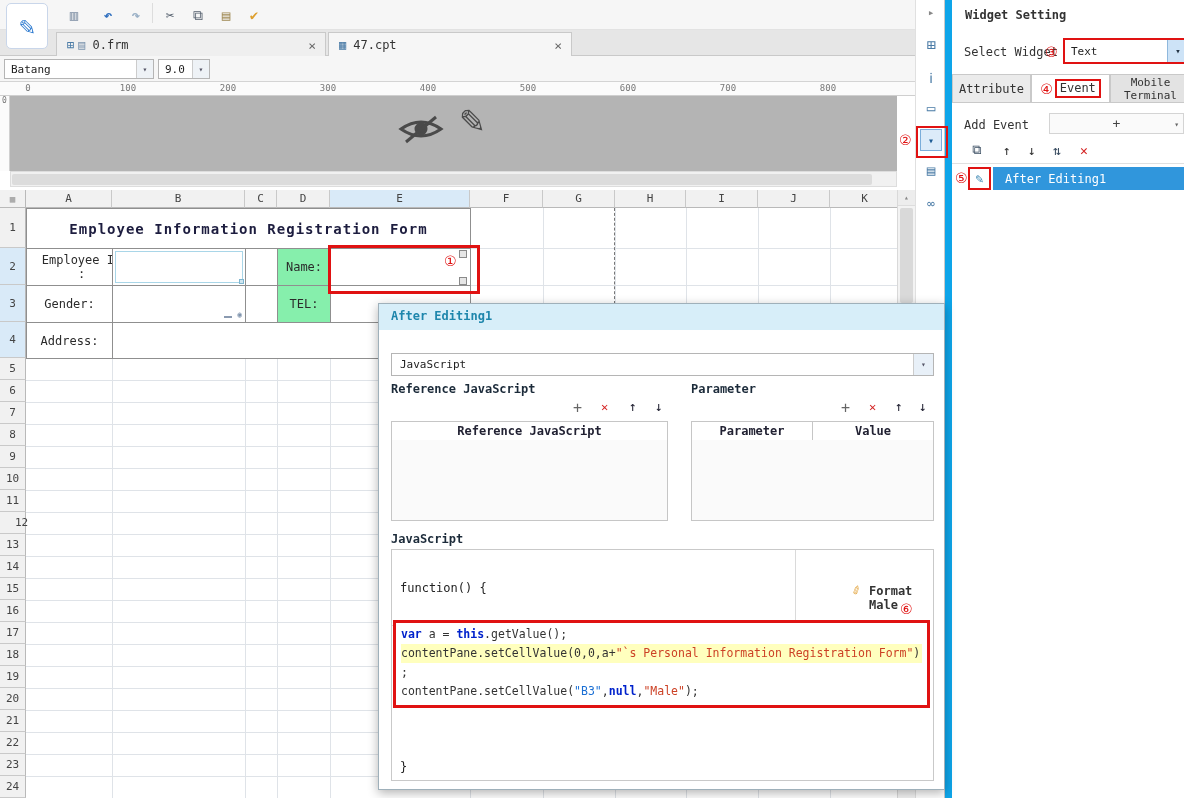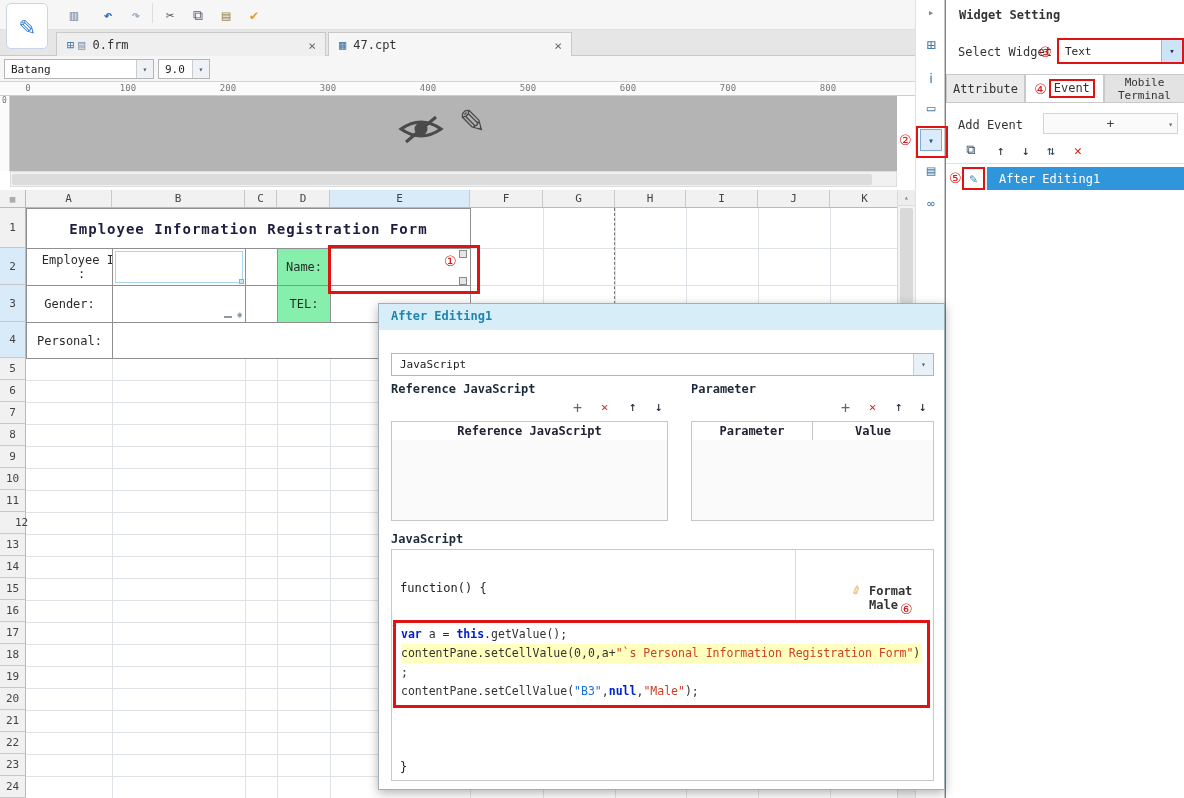--- a/index.html
+++ b/index.html
@@ -327,21 +327,21 @@
       <span class="ab" style="right:4px;bottom:3px;font-size:8px;color:#7f94ad;letter-spacing:-1px;">◉</span>
       <span class="ab" style="right:13px;bottom:4px;width:8px;height:2px;background:#8a9ab0;"></span>
     </div>
     <div class="fcell" style="left:245px;top:95px;width:33px;height:38px;"></div>
     <div class="fcell lblbg" style="left:277px;top:95px;width:54px;height:38px;">
         <span>TEL:</span>
       </div>
     <div class="fcell" style="left:330px;top:95px;width:141px;height:38px;"></div>
 
     <div class="fcell" style="left:26px;top:132px;width:87px;height:37px;">
-        <span>Personal:</span>
+        <span>Address:</span>
       </div>
     <div class="fcell" style="left:112px;top:132px;width:359px;height:37px;"></div>
 
     <div class="handle" style="left:459px;top:60px;"></div>
     <div class="handle" style="left:459px;top:87px;"></div>
 
     <div class="redbox" style="left:328px;top:55px;width:146px;height:43px;border-width:3px;"></div>
     <div class="circ" style="left:444px;top:64px;">①</div>
   </div>
 
@@ -360,21 +360,21 @@
     <div class="ab ic" style="left:4px;top:129px;width:22px;height:22px;background:#dcebf9;border:1px solid #7aadda;color:#1d5c94;font-size:10px;">
         <span>▾</span>
       </div>
     <div class="sicon" style="top:162px;font-size:14px;"><span>▤</span></div>
     <div class="sicon" style="top:196px;font-size:13px;"><span>∞</span></div>
   </div>
 
   <div class="redbox" style="left:916px;top:126px;width:28px;height:28px;"></div>
   <div class="circ" style="left:899px;top:133px;">②</div>
 
-  <div id="panel" class="ab" style="border-left:1px solid #0ea5e9;text-decoration:underline;">
+  <div id="panel" class="ab" style="border-left:7px solid #0ea5e9;text-decoration:underline;">
     <div class="ptext" style="left:13px;top:8px;font-weight:600;">Widget Setting</div>
     <div class="ptext" style="left:12px;top:45px;">Select Widget</div>
     <div class="circ" style="left:93px;top:45px;">③</div>
     <div class="ab" style="left:111px;top:38px;width:127px;height:26px;border:2px solid #e01212;background:#fff;display:flex;align-items:center;">
       <span style="margin-left:6px;font-size:11px;color:#222;">Text</span>
       <span style="margin-left:auto;width:20px;height:100%;background:#cde3f7;border-left:1px solid #8fb8dd;display:flex;align-items:center;justify-content:center;font-size:9px;color:#234;">▾</span>
     </div>
 
     <div class="ptab" style="left:0;width:79px;background:#ebebeb;">
         <span>Attribute</span>

